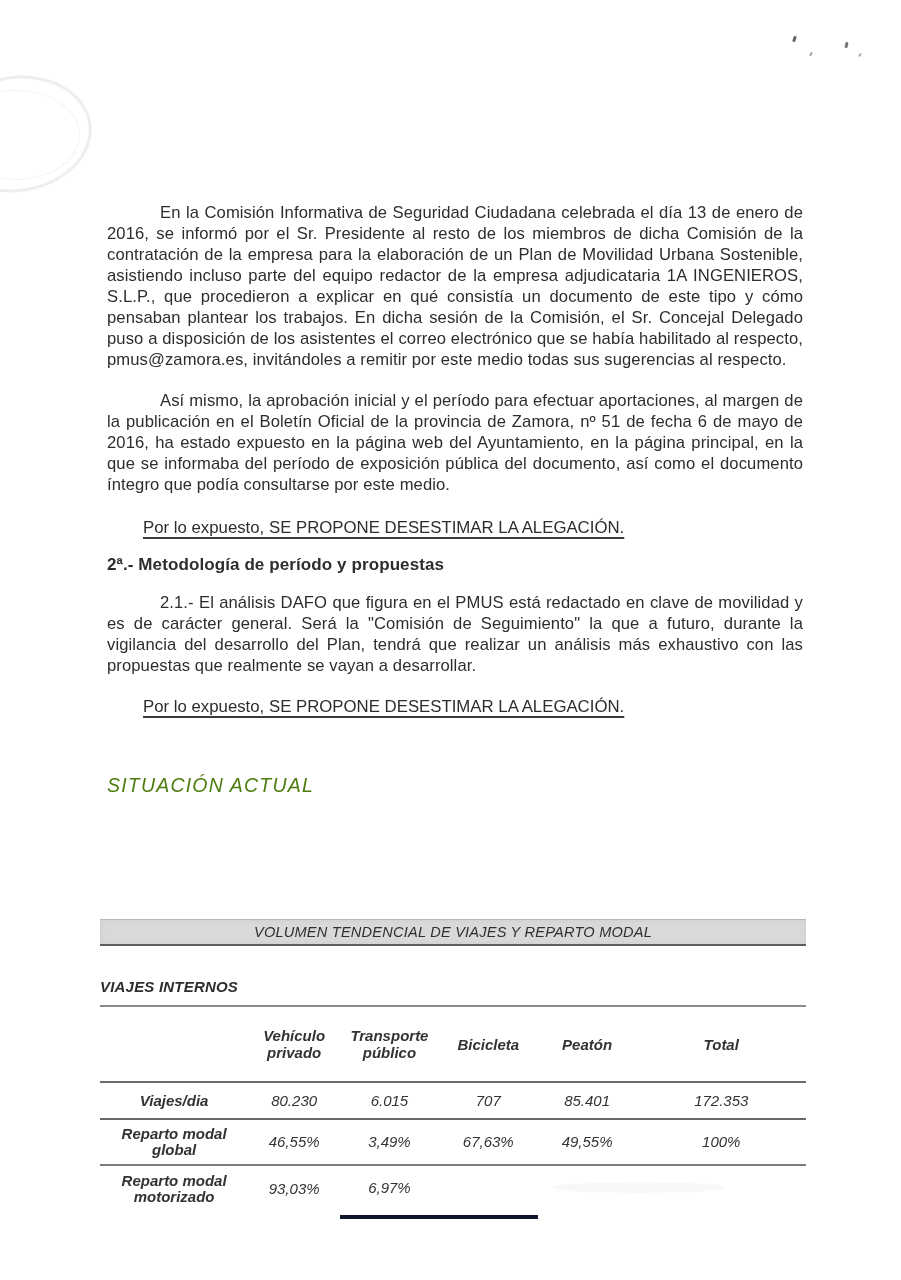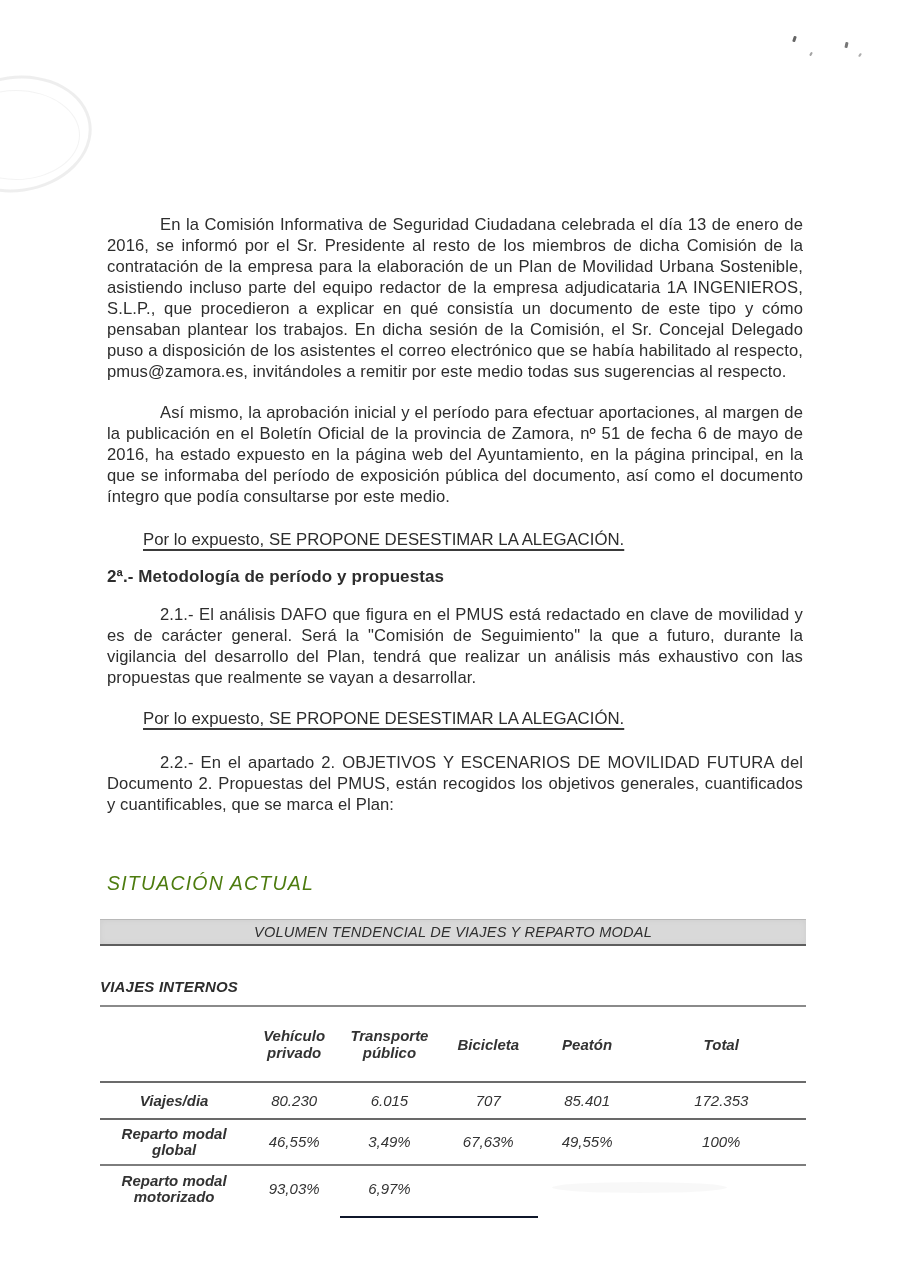--- a/index.html
+++ b/index.html
@@ -48,21 +48,21 @@
   }
 
   
   .content {
     position: absolute;
     left: 107px;
     top: 198px;
     width: 696px;
   }
   p.body {
-    margin: 16px 0 20px 0;
+    margin: 4px 0 20px 0;
     font-size: 16.6px;
     line-height: 21px;
     text-align: justify;
     text-indent: 53px;
     letter-spacing: 0.1px;
   }
   p.p2 { margin-bottom: 22px; }
   .proposal {
     margin: 0 0 16px 0;
     padding-left: 36px;
@@ -134,21 +134,21 @@
   table.data th { font-weight: bold; white-space: pre-line; }
   table.data td { font-weight: normal; }
   table.data th, table.data td { text-align: center; vertical-align: middle; padding: 20px 2px; }
   thead tr { border-bottom: 2px solid #6b6b6b; }
   thead th { padding-top: 10px; padding-bottom: 9px; line-height: 17px; }
   tbody tr.r1 { border-bottom: 2px solid #696969; }
   tbody tr.r1 th, tbody tr.r1 td { padding-top: 9px; padding-bottom: 9px; }
   tbody tr.r2 { border-bottom: 2px solid #7d7d7d; }
   tbody tr.r2 th, tbody tr.r2 td { padding-top: 6px; padding-bottom: 6px; line-height: 16px; }
   tbody tr.r3 th, tbody tr.r3 td { padding-top: 7px; padding-bottom: 12px; line-height: 16px; }
-  tbody tr.r3 td.partial { border-bottom: 2px solid #0f172a; }
+  tbody tr.r3 td.partial { border-bottom: 4px solid #0f172a; }
 </style>
 </head>
 <body>
 
 <div class="page">
 
   <div class="stamp"></div>
   <div class="stamp-inner"></div>
   <div class="speck s1"></div>
   <div class="speck s2"></div>
@@ -163,21 +163,20 @@
     <p class="body p2">Así mismo, la aprobación inicial y el período para efectuar aportaciones, al margen de la publicación en el Boletín Oficial de la provincia de Zamora, nº 51 de fecha 6 de mayo de 2016, ha estado expuesto en la página web del Ayuntamiento, en la página principal, en la que se informaba del período de exposición pública del documento, así como el documento íntegro que podía consultarse por este medio.</p>
 
     <p class="proposal first"><span>Por lo expuesto, SE PROPONE DESESTIMAR LA ALEGACIÓN.</span></p>
 
     <h2 class="heading">2ª.- Metodología de período y propuestas</h2>
 
     <p class="body p21">2.1.- El análisis DAFO que figura en el PMUS está redactado en clave de movilidad y es de carácter general. Será la "Comisión de Seguimiento" la que a futuro, durante la vigilancia del desarrollo del Plan, tendrá que realizar un análisis más exhaustivo con las propuestas que realmente se vayan a desarrollar.</p>
 
     <p class="proposal second"><span>Por lo expuesto, SE PROPONE DESESTIMAR LA ALEGACIÓN.</span></p>
 
-    <p class="body p22">2.2.- En el apartado 2. OBJETIVOS Y ESCENARIOS DE MOVILIDAD FUTURA del Documento 2. Propuestas del PMUS, están recogidos los objetivos generales, cuantificados y cuantificables, que se marca el Plan:</p>
 
     <div class="section-title">SITUACIÓN ACTUAL</div>
 
   </div>
 
   <div class="table-wrap">
 
     <div class="tbl-bar">VOLUMEN TENDENCIAL DE VIAJES Y REPARTO MODAL</div>
 
     <div class="tbl-subtitle">VIAJES INTERNOS</div>

